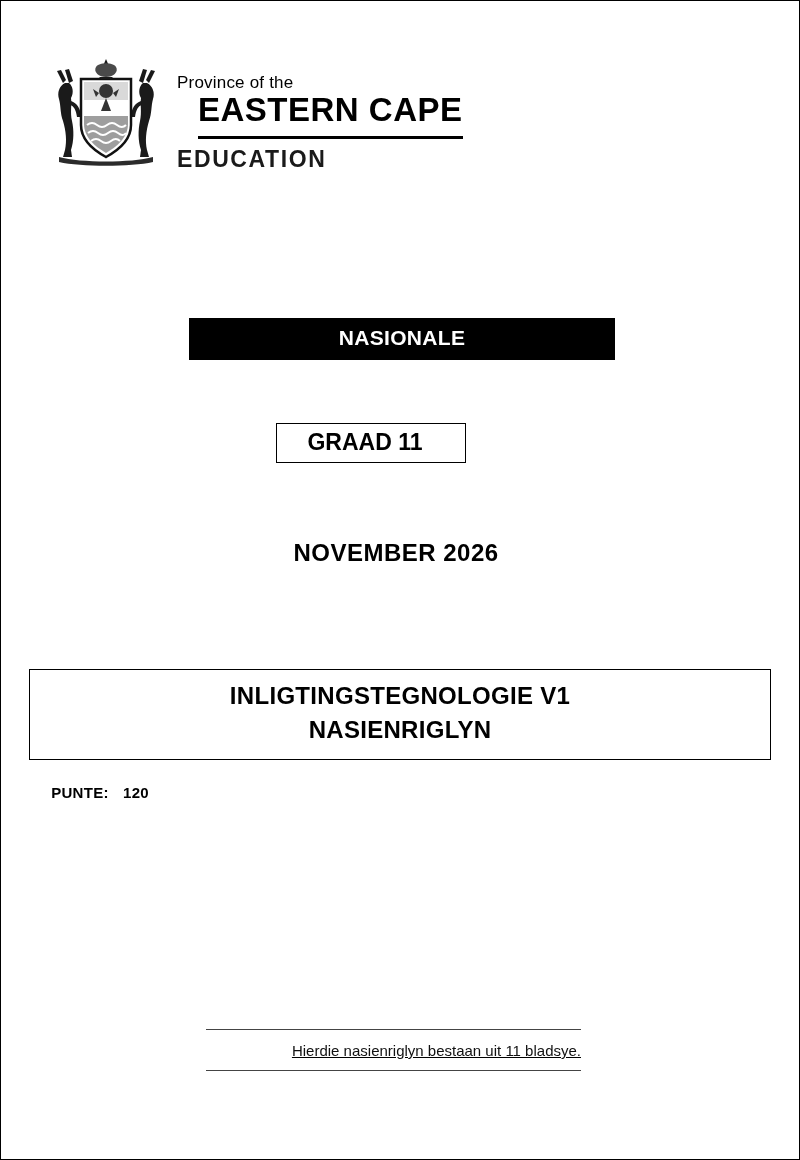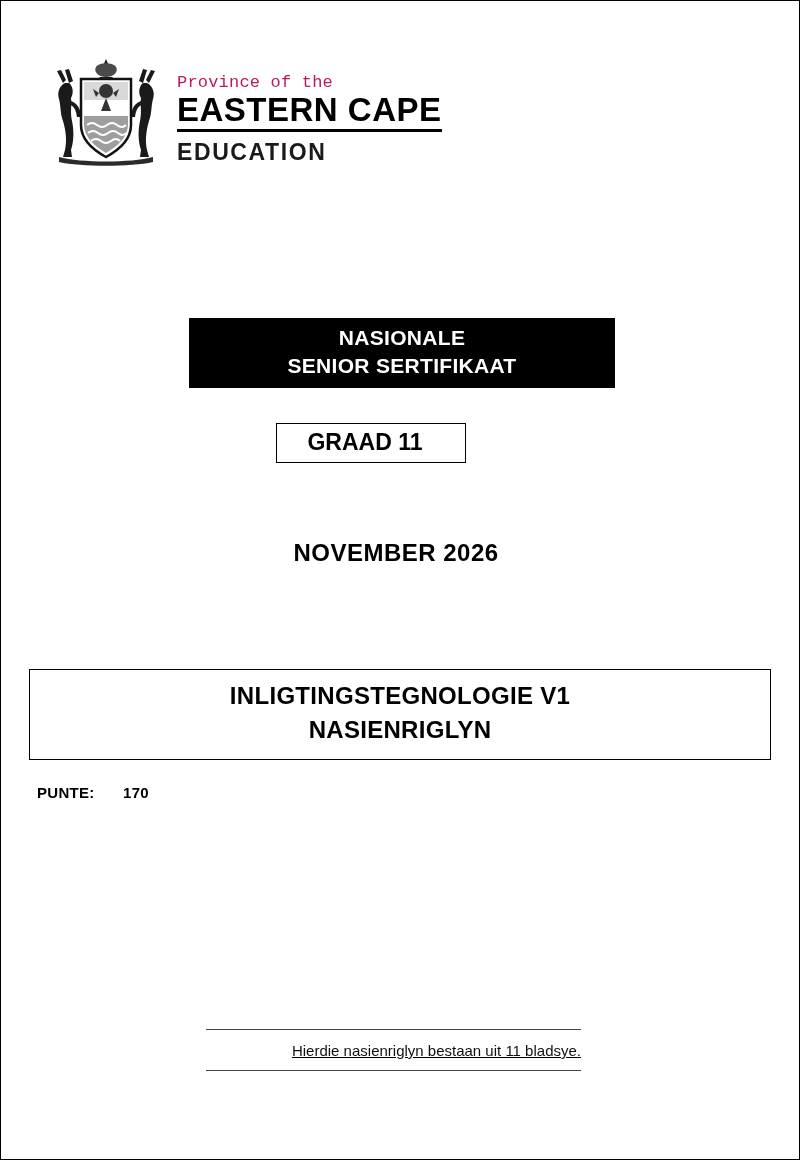--- a/index.html
+++ b/index.html
@@ -36,34 +36,34 @@
     height: 115px;
   }
   .logo-text {
     position: absolute;
     left: 136px;
     top: 20px;
     width: 300px;
   }
   .logo-line1 {
     font-size: 17px;
-    color: #be185d;
+    color: #000000;
     letter-spacing: 0.2px;
     line-height: 19px;
-    font-family: Liberation Mono, monospace;
   }
   .logo-line2 {
     font-size: 33px;
     font-weight: bold;
     color: #000000;
     letter-spacing: 0.5px;
     line-height: 36px;
     border-bottom: 3px solid #000000;
-    padding-bottom: 1px;
+    padding-bottom: 8px;
     display: inline-block;
+    margin-left: 21px;
   }
   .logo-line3 {
     font-size: 23px;
     font-weight: bold;
     color: #1a1a1a;
     letter-spacing: 1.6px;
     margin-top: 7px;
   }
 
   
@@ -130,20 +130,21 @@
     position: absolute;
     left: 36px;
     top: 783px;
     font-weight: bold;
     font-size: 15px;
     letter-spacing: 0.3px;
   }
   .marks-label {
     display: inline-block;
     width: 86px;
+    text-align: center;
   }
   .marks-value {
     display: inline-block;
   }
 
   
   .footer-note {
     position: absolute;
     left: 205px;
     top: 1028px;
@@ -212,36 +213,35 @@
     </svg>
     <div class="logo-text">
       <div class="logo-line1">Province of the</div>
       <div class="logo-line2">EASTERN CAPE</div>
       <div class="logo-line3">EDUCATION</div>
     </div>
   </div>
 
   <div class="banner">
     <div>NASIONALE</div>
-    <div>SENIOR SERTIFIKAAT</div>
   </div>
 
   <div class="grade-box">
     <span>GRAAD 11</span>
   </div>
 
   <div class="exam-date">NOVEMBER 2026</div>
 
   <div class="subject-box">
     <div>INLIGTINGSTEGNOLOGIE V1</div>
     <div>NASIENRIGLYN</div>
   </div>
 
   <div class="marks-row">
-    <span class="marks-label">PUNTE:</span><span class="marks-value">170</span>
+    <span class="marks-label">PUNTE:</span><span class="marks-value">120</span>
   </div>
 
   <div class="footer-note">
     <div class="footer-rule"></div>
     <div class="footer-text">Hierdie nasienriglyn bestaan uit 11 bladsye.</div>
     <div class="footer-rule"></div>
   </div>
 
 </div>
 

